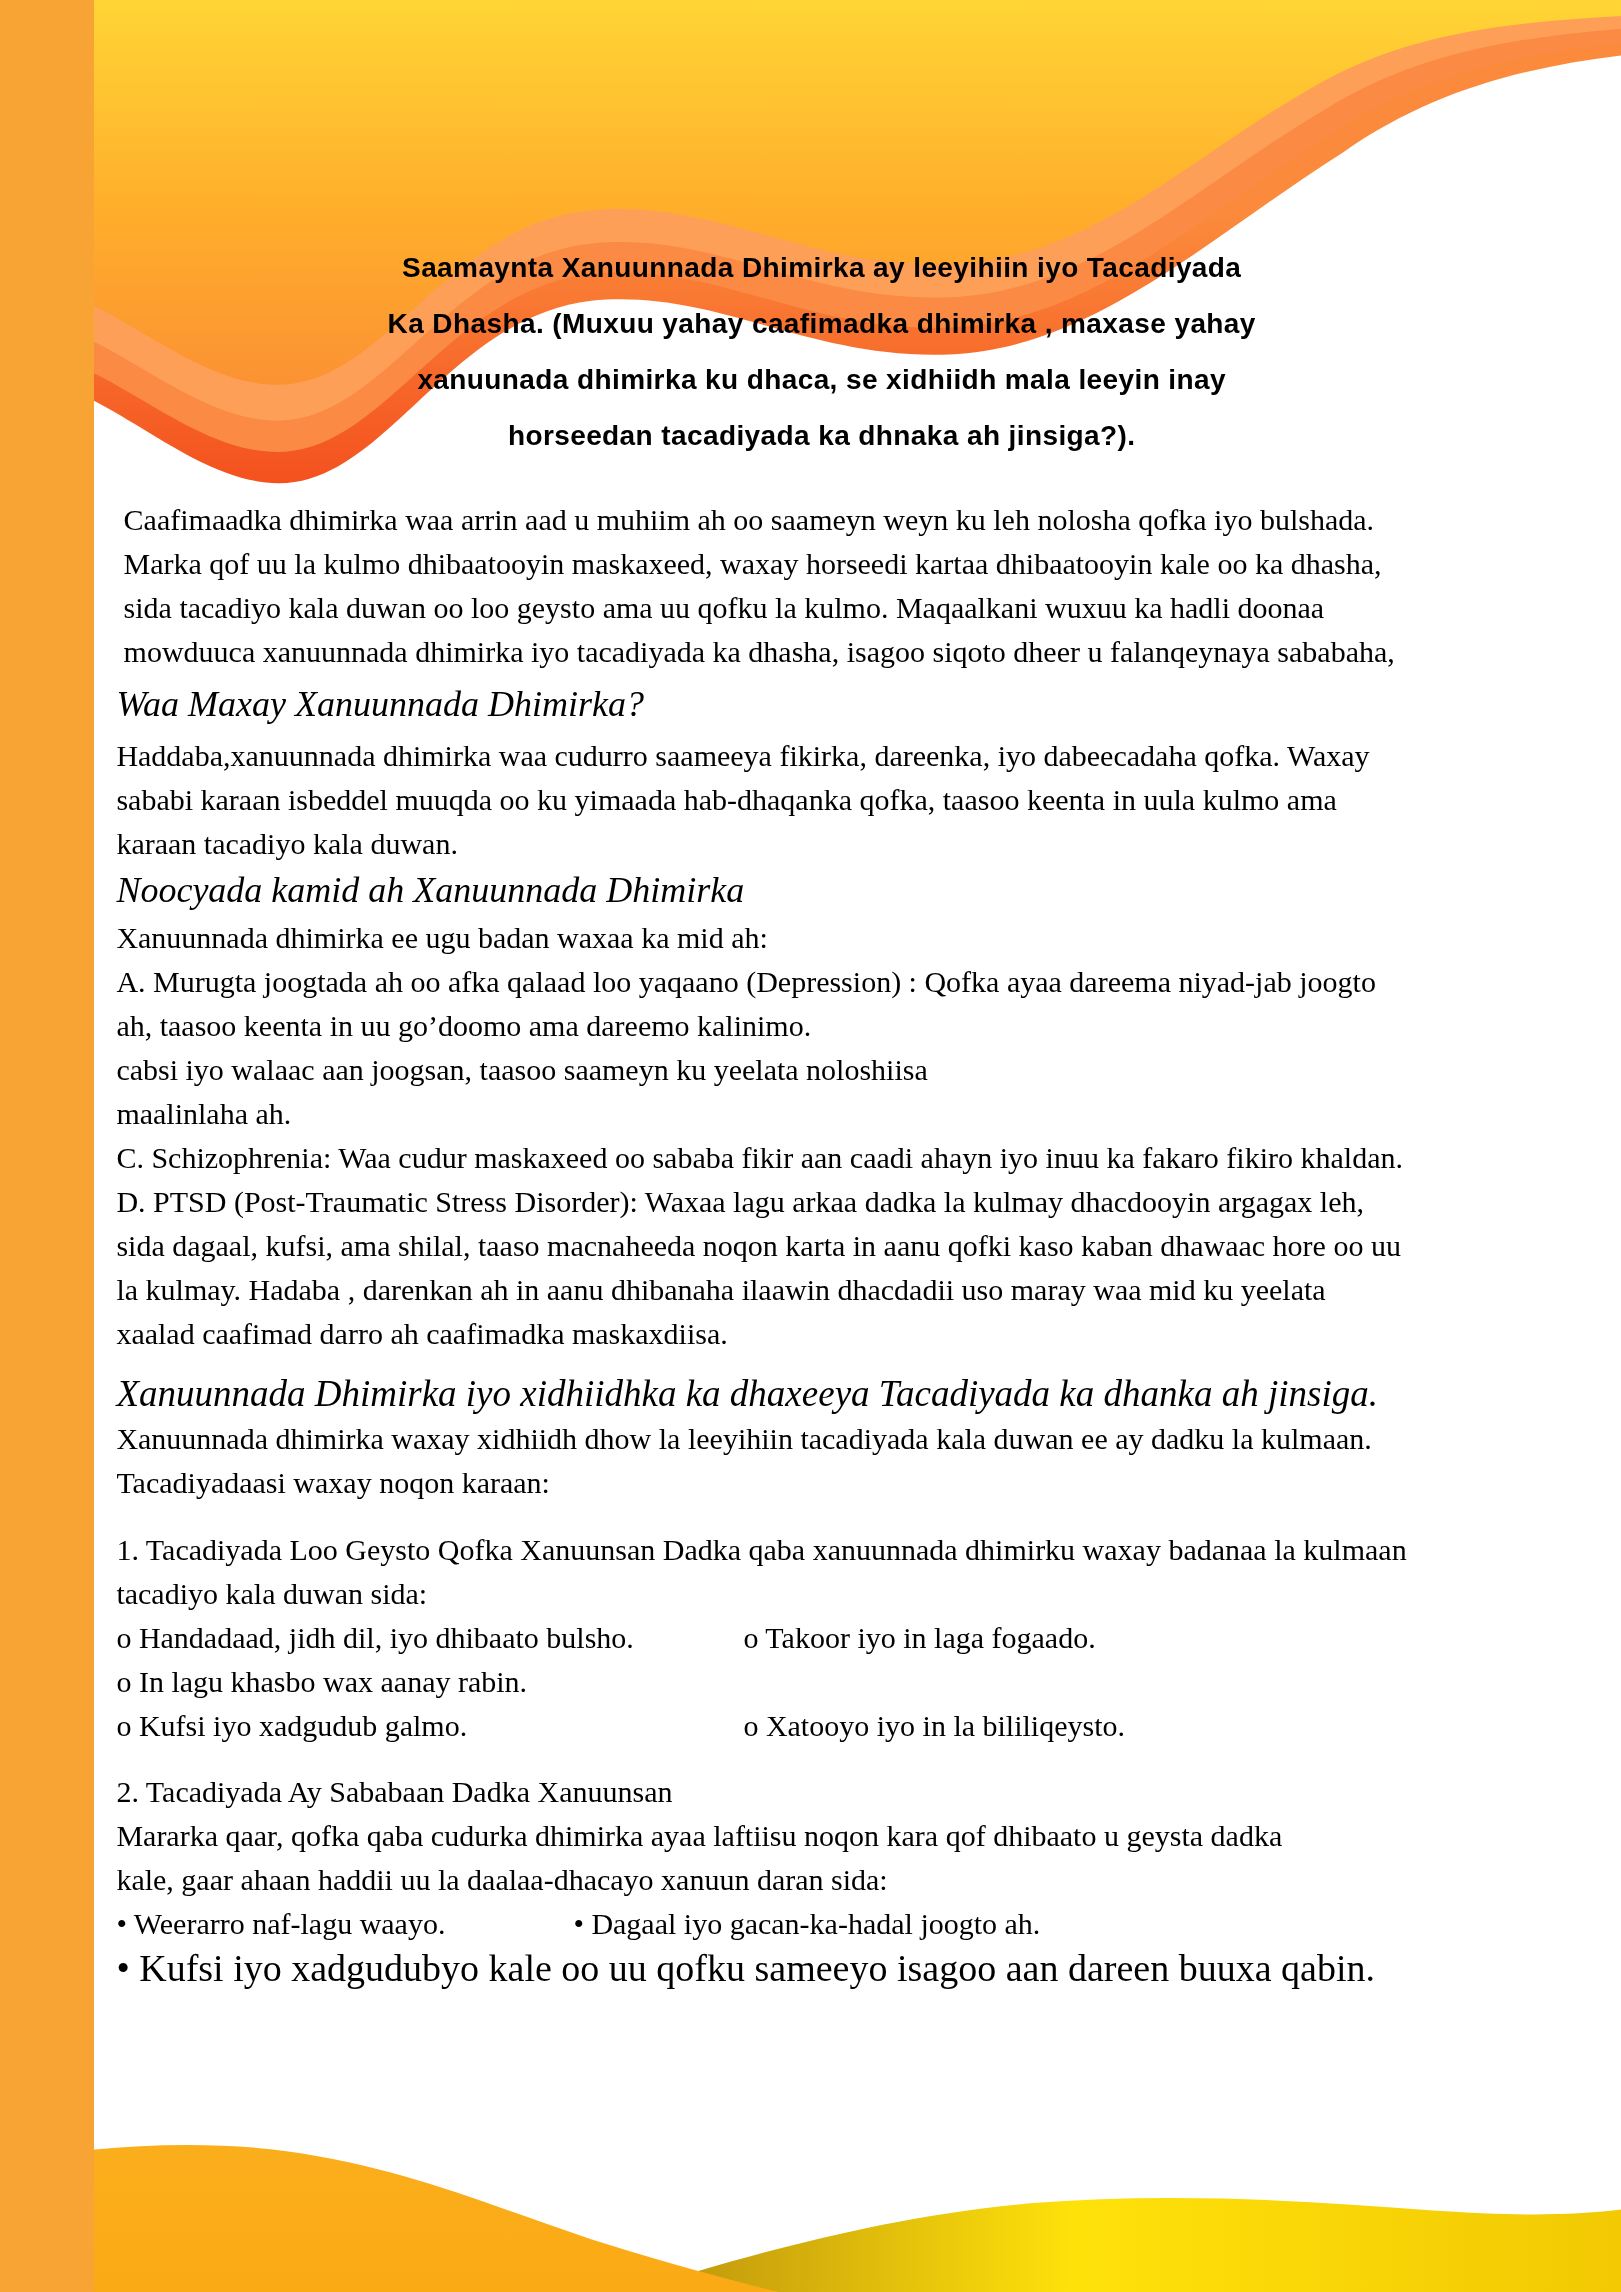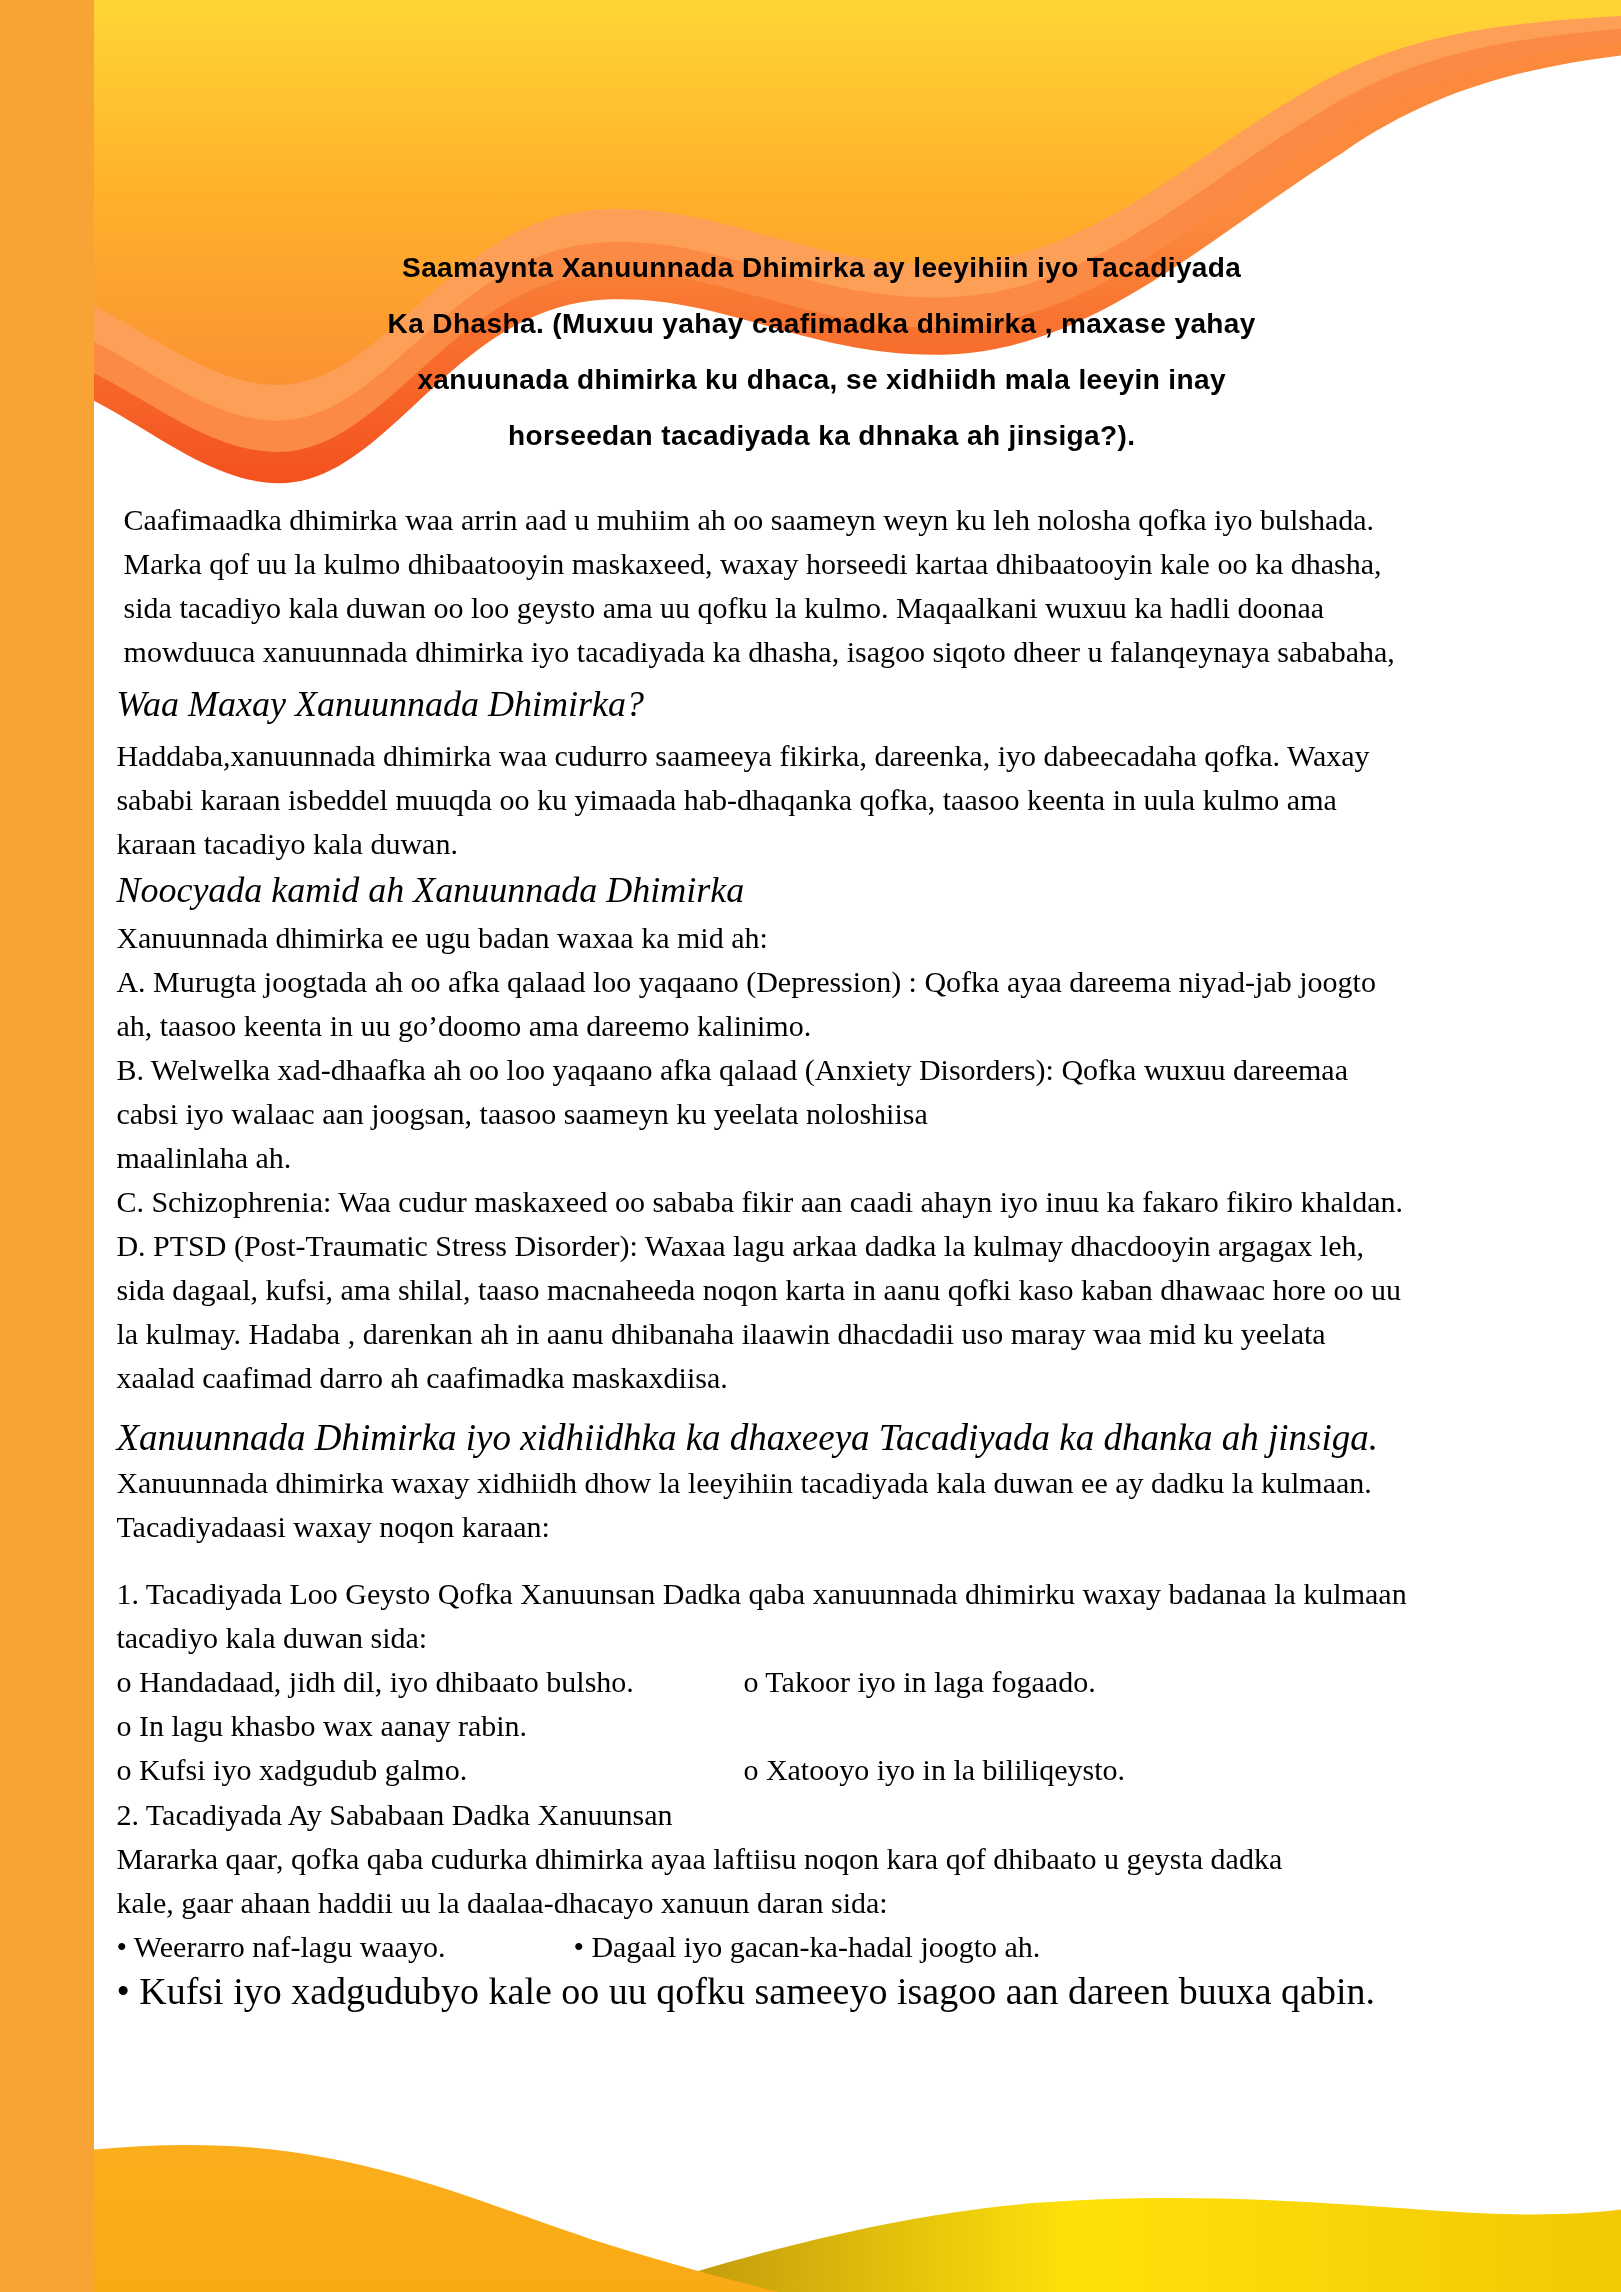--- a/index.html
+++ b/index.html
@@ -42,21 +42,21 @@
   }
   .serif-heading.big { font-size: 37px; margin-top: 14.3px; }
   .p-what { margin-top: 5.4px; }
   .h-types { margin-top: 1.8px; }
   .p-types { margin-top: 1.8px; }
   .p-link { }
   .list1-intro { margin-top: 23px; }
   .two-col { display: grid; font-size: 30px; line-height: 44px; }
   .two-col.wide { grid-template-columns: 627px auto; }
   .two-col.narrow { grid-template-columns: 457px auto; }
-  .list2-intro { margin-top: 1px; }
+  .list2-intro { margin-top: 22px; }
   .last-line { font-size: 38px; line-height: 44px; }
 </style>
 </head>
 <body>
 
 <svg class="top-wave" viewBox="0 0 1810 600" preserveAspectRatio="none" aria-hidden="true">
   <defs>
     <linearGradient id="gBody" x1="0" y1="0" x2="0" y2="1">
       <stop offset="0" style="stop-color:var(--wave_body_top,#FFD535)"></stop>
       <stop offset="0.55" style="stop-color:var(--wave_body_mid,#FFAE2B)"></stop>
@@ -112,21 +112,20 @@
       <div>Haddaba,xanuunnada dhimirka waa cudurro saameeya fikirka, dareenka, iyo dabeecadaha qofka. Waxay</div>
       <div>sababi karaan isbeddel muuqda oo ku yimaada hab-dhaqanka qofka, taasoo keenta in uula kulmo ama</div>
       <div>karaan tacadiyo kala duwan.</div>
     </div>
 
   <div class="serif-heading h-types">Noocyada kamid ah Xanuunnada Dhimirka</div>
   <div class="body-lines p-types">
       <div>Xanuunnada dhimirka ee ugu badan waxaa ka mid ah:</div>
       <div>A. Murugta joogtada ah oo afka qalaad loo yaqaano (Depression) : Qofka ayaa dareema niyad-jab joogto</div>
       <div>ah, taasoo keenta in uu go’doomo ama dareemo kalinimo.</div>
-      <div>B. Welwelka xad-dhaafka ah oo loo yaqaano afka qalaad (Anxiety Disorders): Qofka wuxuu dareemaa</div>
       <div>cabsi iyo walaac aan joogsan, taasoo saameyn ku yeelata noloshiisa</div>
       <div>maalinlaha ah.</div>
       <div>C. Schizophrenia: Waa cudur maskaxeed oo sababa fikir aan caadi ahayn iyo inuu ka fakaro fikiro khaldan.</div>
       <div>D. PTSD (Post-Traumatic Stress Disorder): Waxaa lagu arkaa dadka la kulmay dhacdooyin argagax leh,</div>
       <div>sida dagaal, kufsi, ama shilal, taaso macnaheeda noqon karta in aanu qofki kaso kaban dhawaac hore oo uu</div>
       <div>la kulmay. Hadaba , darenkan ah in aanu dhibanaha ilaawin dhacdadii uso maray waa mid ku yeelata</div>
       <div>xaalad caafimad darro ah caafimadka maskaxdiisa.</div>
     </div>
 
   <div class="serif-heading big">Xanuunnada Dhimirka iyo xidhiidhka ka dhaxeeya Tacadiyada ka dhanka ah jinsiga.</div>

